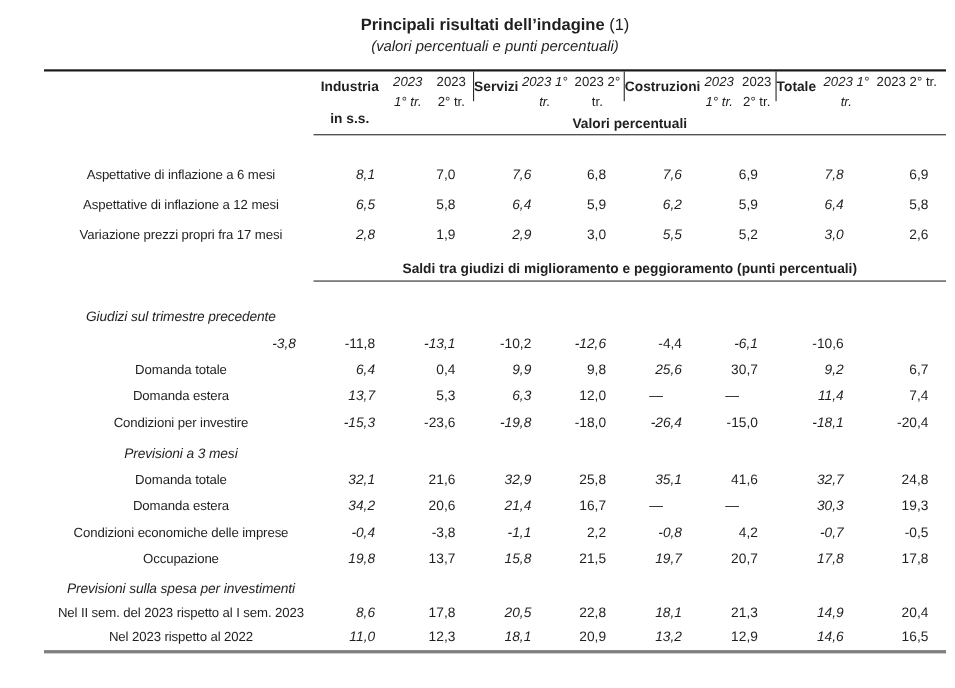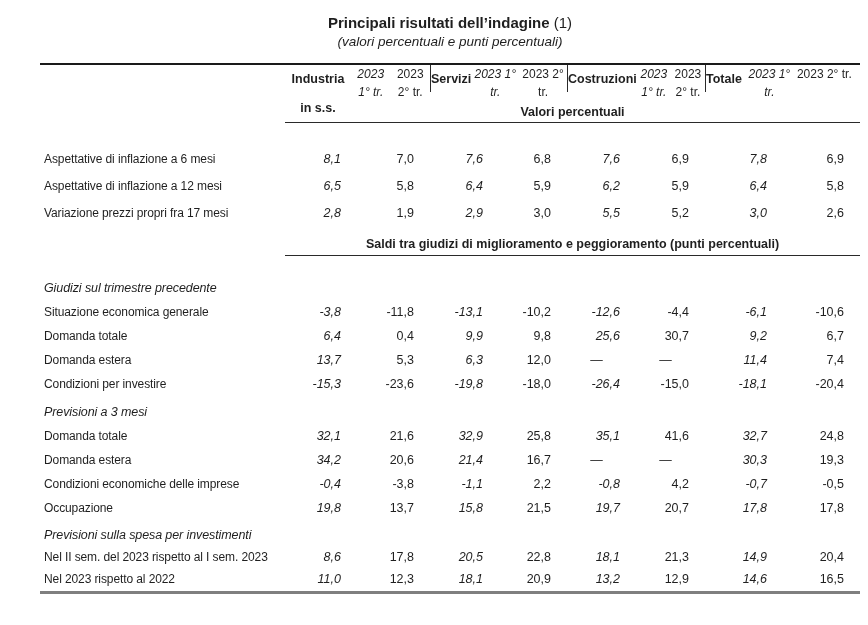--- a/index.html
+++ b/index.html
@@ -21,21 +21,21 @@
   .group.b{border-left:1px solid var(--rule);}
   .g0{width:145px}.g1{width:137px}.g2{width:138px}.g3{width:155px}
   .glabel{height:27px;line-height:29px;text-align:center;font-weight:bold;font-size:12.5px;}
   .prow{display:flex;height:23px;}
   .pcol{flex:1;text-align:center;font-size:12px;line-height:18px;}
   .pcol.it{font-style:italic;}
   .band{margin-left:245px;width:575px;box-sizing:border-box;border-bottom:1px solid var(--rule);text-align:center;font-weight:bold;font-size:12.5px;}
   .band-0{margin-top:12px;height:19px;line-height:17px;}
   .band-1{margin-top:8px;height:22px;line-height:20px;}
   .trow{display:grid;grid-template-columns:245px 72px 73px 69px 68px 69px 69px 78px 77px;align-items:center;font-size:12.5px;}
-  .rlabel{text-align:left;font-size:12px;white-space:nowrap;letter-spacing:-0.1px;padding-left:4px;}
+  .rlabel{text-align:center;font-size:12px;white-space:nowrap;letter-spacing:-0.1px;padding-left:4px;}
   .cell{text-align:right;padding-right:16px;}
   .cell.it{font-style:italic;text-align:right;}
   .cell.dash{text-align:center;padding-right:10px;font-style:normal;}
   .heading{font-weight:normal;font-style:italic;font-size:12.5px;}
   .hrow{height:26px;}
   .sec-0{margin-top:22px;}
   .s0 .trow{height:27px;}
   .s1 .trow{height:24px;}
   .sub-1-0{margin-top:20px;}
   .sub-1-1{margin-top:4px;}
@@ -119,21 +119,20 @@
           </div>
         </div>
       </div>
       <div class="band band-1">Saldi tra giudizi di miglioramento e peggioramento (punti percentuali)</div>
       <div class="sec s1 sec-1">
         <div class="subsec sub-1-0">
           <div class="trow hrow">
             <div class="rlabel heading">Giudizi sul trimestre precedente</div>
           </div>
           <div class="trow">
-            <div class="rlabel">Situazione economica generale</div>
             <div class="cell it">-3,8</div>
             <div class="cell">-11,8</div>
             <div class="cell it">-13,1</div>
             <div class="cell">-10,2</div>
             <div class="cell it">-12,6</div>
             <div class="cell">-4,4</div>
             <div class="cell it">-6,1</div>
             <div class="cell">-10,6</div>
           </div>
           <div class="trow">

